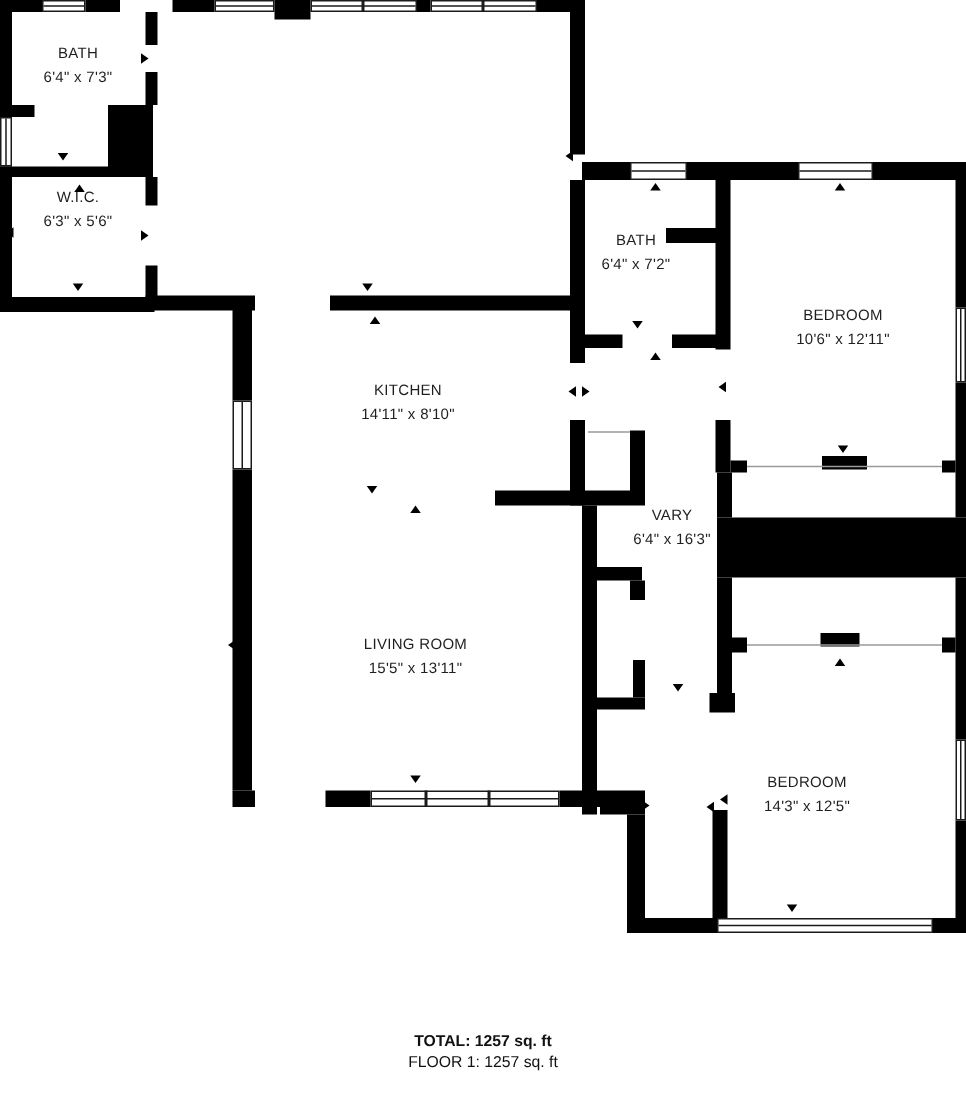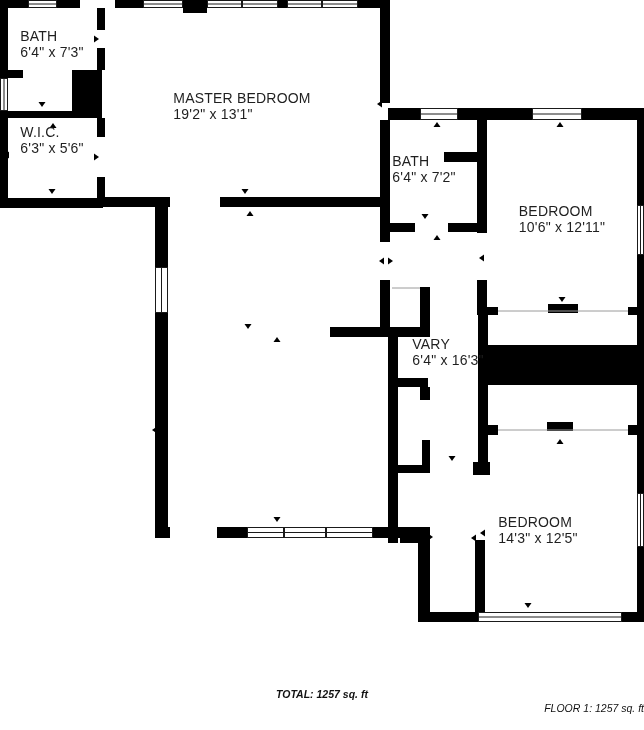--- a/index.html
+++ b/index.html
@@ -7,35 +7,35 @@
     position:relative;
     width:644px;height:730px;
     background:#ffffff;
     font-family:"Liberation Sans",sans-serif;
     overflow:hidden;
   }
   .plan-svg{position:absolute;left:0;top:0;}
   .room-label{
     position:absolute;
     transform:translate(-50%,-50%);
+    text-align:center;
     color:#1f1f1f;
-    font-size:14px;
+    font-size:10px;
     line-height:15.5px;
     letter-spacing:.2px;
     white-space:nowrap;
   }
   .footer-line{
     position:absolute;left:0;right:0;
     text-align:center;
     color:#111111;
     white-space:nowrap;
-    font-style:italic;
   }
   .footer-total{top:688px;font-size:10.5px;font-weight:bold;}
-  .footer-floor{top:702px;font-size:10.5px;text-align:right;}
+  .footer-floor{top:702px;font-size:10.5px;}
   .footer-disclaimer{top:719px;font-size:7.5px;color:#a5a5a5;letter-spacing:.4px;}
 </style>
 </head>
 <body>
 
 <div class="canvas">
 
   <svg class="plan-svg" id="plan-svg" width="644" height="730" viewBox="0 0 644 730">
       <g fill="#000000">
         <rect x="0" y="0" width="28" height="8"></rect>
@@ -194,36 +194,40 @@
     </svg>
 
   <div class="room-label" style="left:52px;top:44px">
     <div>BATH</div>
     <div>6'4" x 7'3"</div>
   </div>
   <div class="room-label" style="left:52px;top:140px">
     <div>W.I.C.</div>
     <div>6'3" x 5'6"</div>
   </div>
-  <div class="room-label" style="left:242px;top:106px">
-    <div>MASTER BEDROOM</div>
-    <div>19'2" x 13'1"</div>
-  </div>
   <div class="room-label" style="left:424px;top:169px">
     <div>BATH</div>
     <div>6'4" x 7'2"</div>
   </div>
   <div class="room-label" style="left:562px;top:219px">
     <div>BEDROOM</div>
     <div>10'6" x 12'11"</div>
   </div>
+  <div class="room-label" style="left:272px;top:269px">
+    <div>KITCHEN</div>
+    <div>14'11" x 8'10"</div>
+  </div>
   <div class="room-label" style="left:448px;top:352px">
     <div>VARY</div>
     <div>6'4" x 16'3"</div>
   </div>
+  <div class="room-label" style="left:277px;top:438px">
+    <div>LIVING ROOM</div>
+    <div>15'5" x 13'11"</div>
+  </div>
   <div class="room-label" style="left:538px;top:530px">
     <div>BEDROOM</div>
     <div>14'3" x 12'5"</div>
   </div>
 
   <div class="footer-line footer-total">TOTAL: 1257 sq. ft</div>
   <div class="footer-line footer-floor">FLOOR 1: 1257 sq. ft</div>
 </div>
 
 </body></html>

